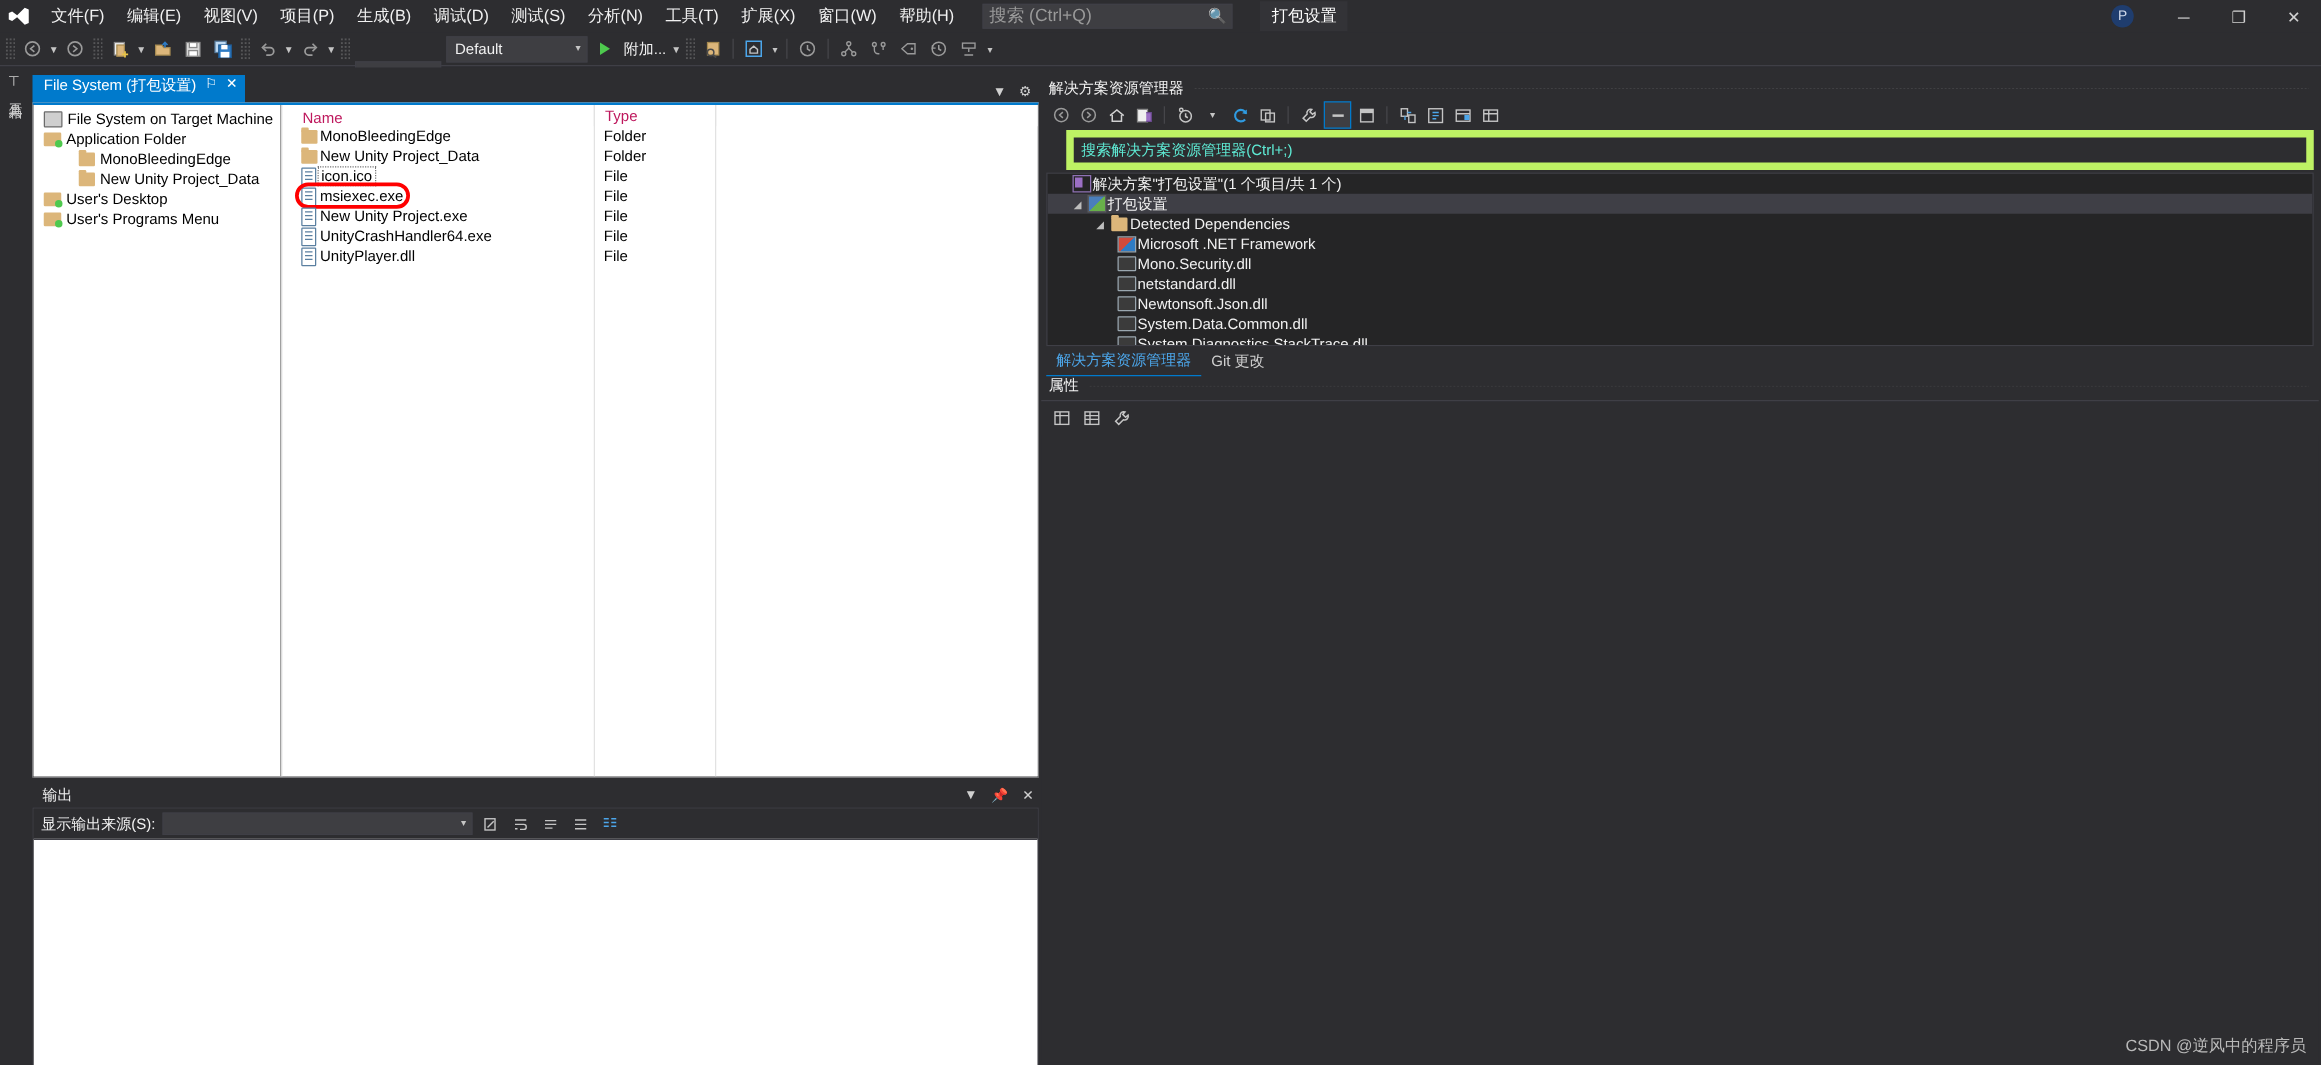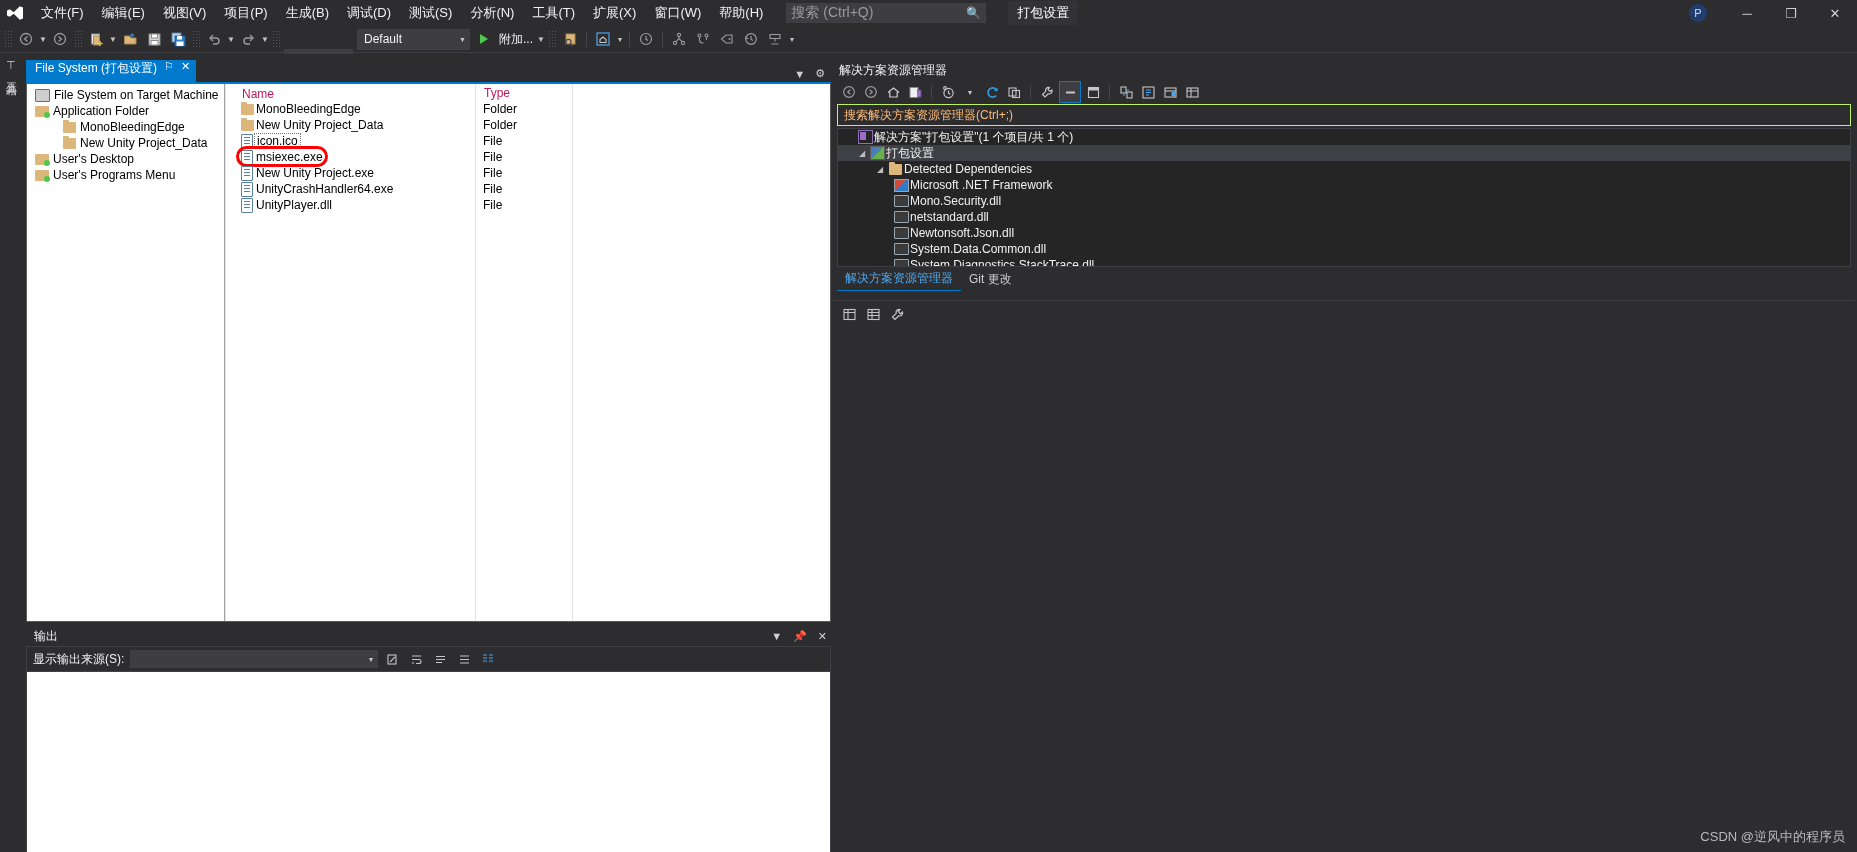--- a/index.html
+++ b/index.html
@@ -387,26 +387,26 @@
   }
   .sln-tb-btn {
     width: 20px; height: 20px;
     display: flex; align-items: center; justify-content: center;
     color: #c5c5c5; font-size: 12px;
   }
   .sln-tb-btn.active { border: 1px solid #007acc; background: #3e3e42; }
   .sln-tb-sep { width: 1px; height: 14px; background: #46464a; margin: 0 4px; }
   .sln-search {
     height: 20px;
-    margin: 0 4px 0 4px;
+    margin: 0 4px 0 20px;
     background: #2d2d30;
-    border: 1px solid #bef264;
+    border: 6px solid #bef264;
     display: flex; align-items: center;
     padding: 0 6px;
-    color: #fdba74;
+    color: #5eead4;
     font-size: 12px;
   }
   .sln-tree {
     margin: 2px 4px 0 4px;
     background: #252526;
     border: 1px solid #3f3f46;
     height: 137px;
     overflow: hidden;
     position: relative;
   }
@@ -1129,20 +1129,24 @@
       </div>
     </div>
 
     <div class="sln-tabs">
       <div class="sln-tab active">解决方案资源管理器</div>
       <div class="sln-tab">Git 更改</div>
     </div>
   </div>
 
   <div class="props-panel">
+    <div class="props-title">
+      <span>属性</span>
+      <span class="dotted-fill"></span>
+    </div>
     <div class="props-toolbar">
       <div class="props-tb-btn">
         <svg width="15" height="15" viewBox="0 0 15 15">
             <rect x="2" y="2.5" width="11" height="10" fill="none" stroke="#c5c5c5" stroke-width="1.1"></rect>
             <path d="M2 5.5 h11 M6 2.5 v10" stroke="#c5c5c5" stroke-width="1.1"></path>
           </svg>
       </div>
       <div class="props-tb-btn">
         <svg width="15" height="15" viewBox="0 0 15 15">
             <rect x="2" y="2.5" width="11" height="10" fill="none" stroke="#c5c5c5" stroke-width="1.1"></rect>

